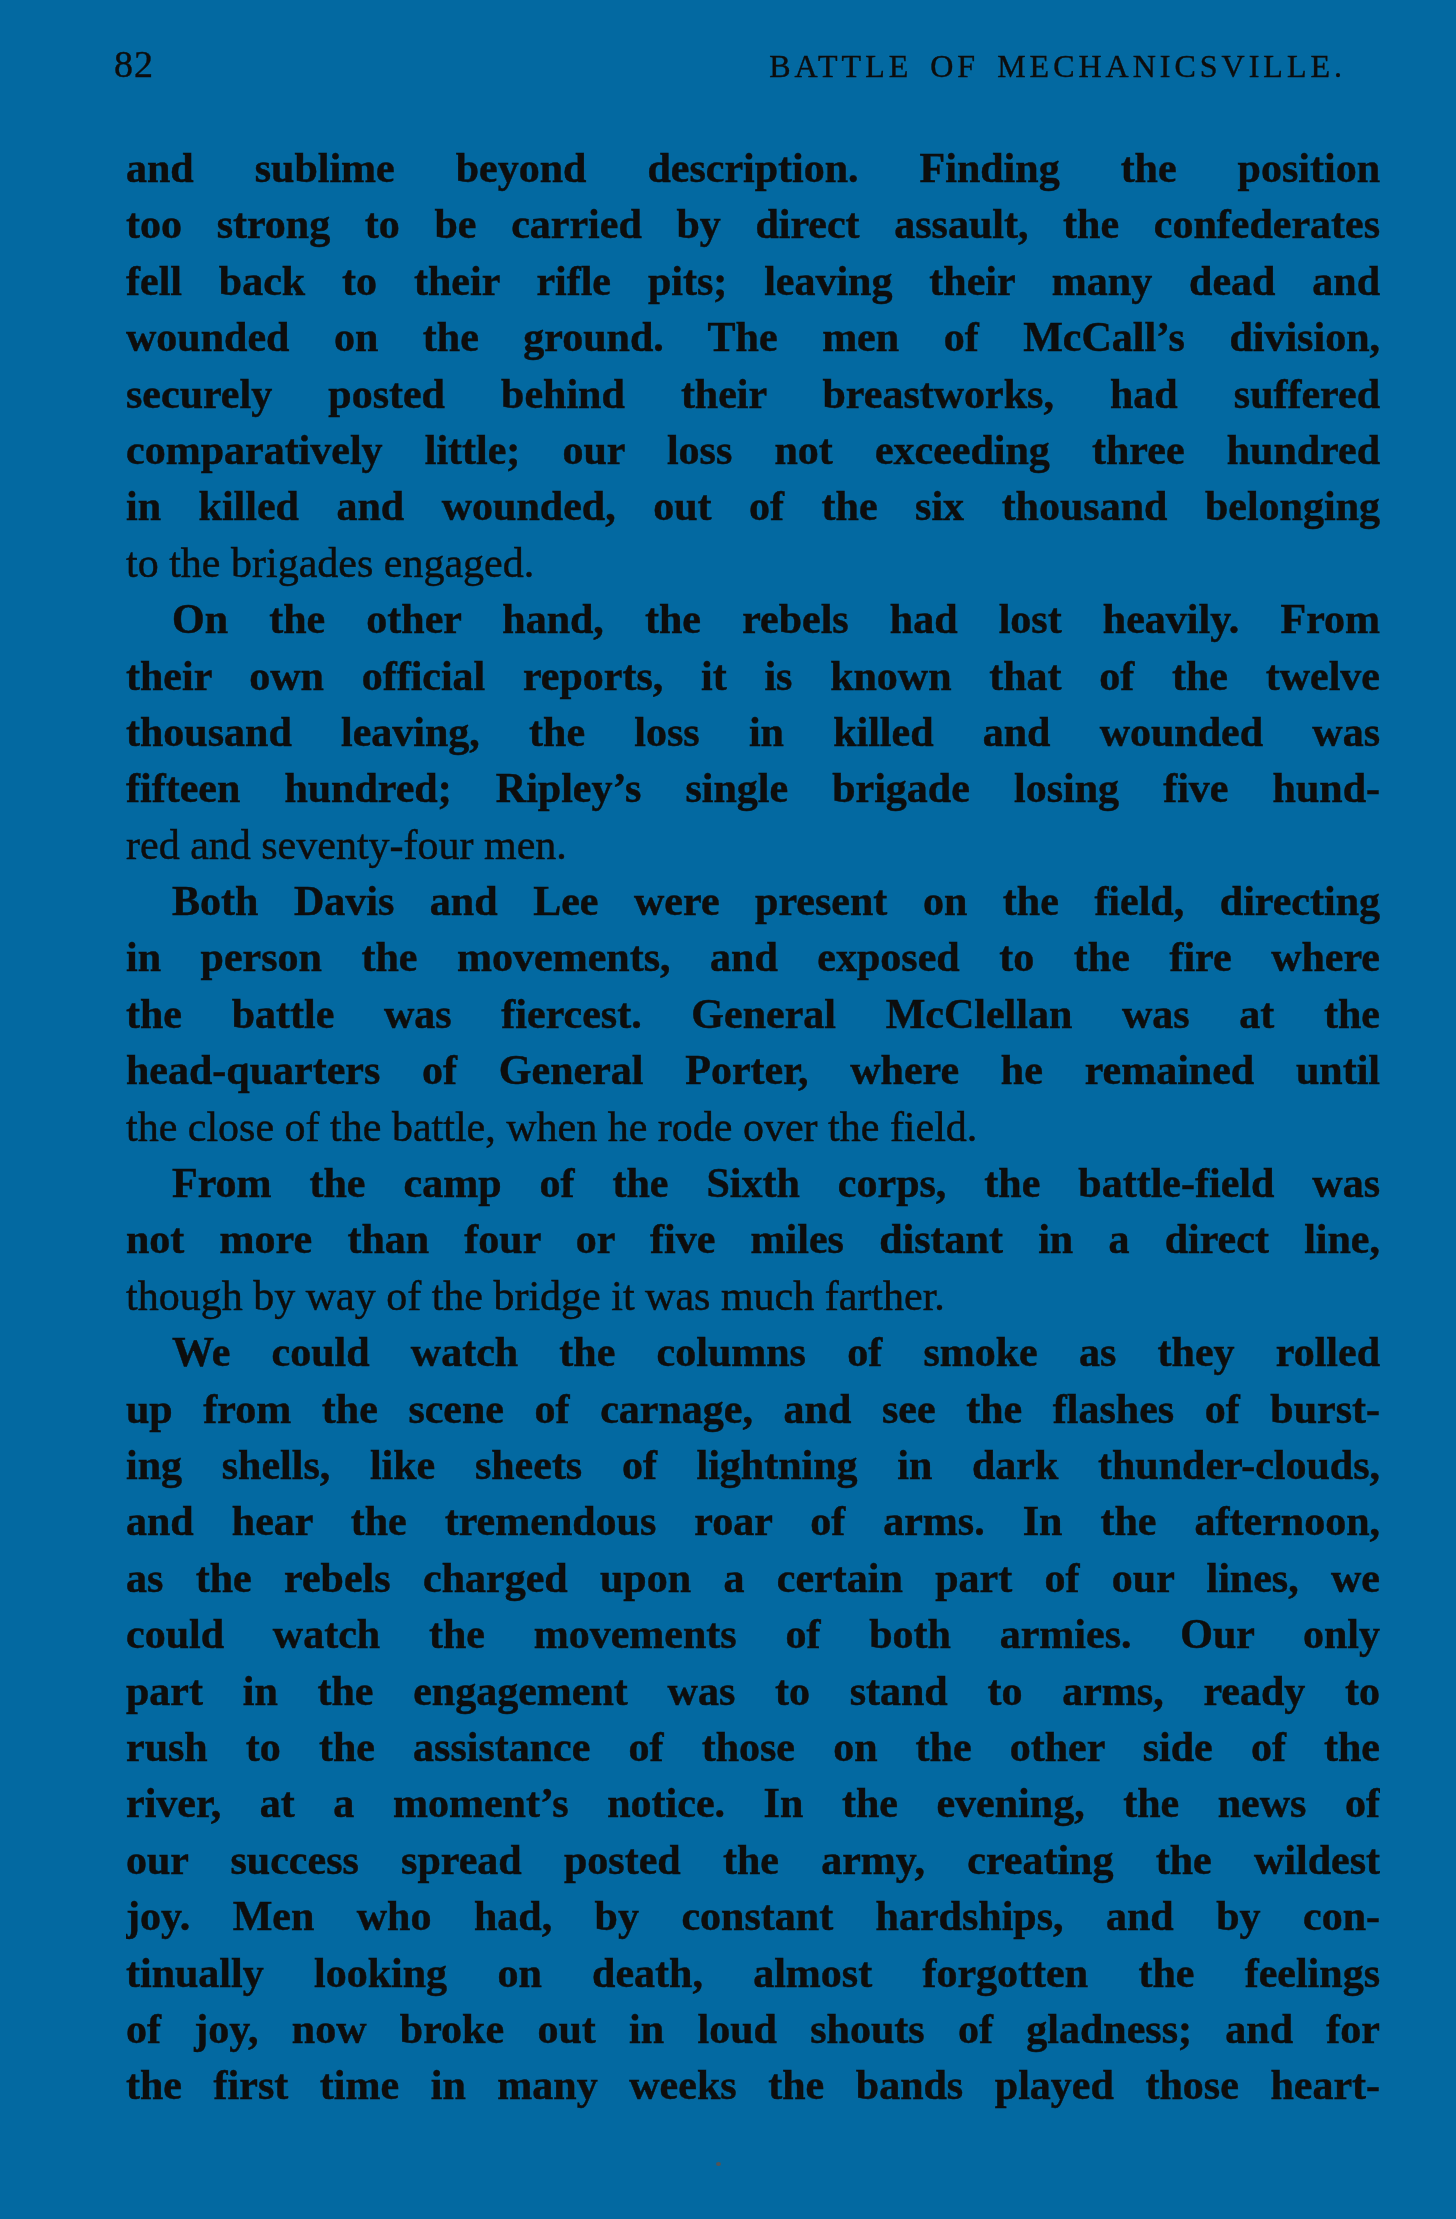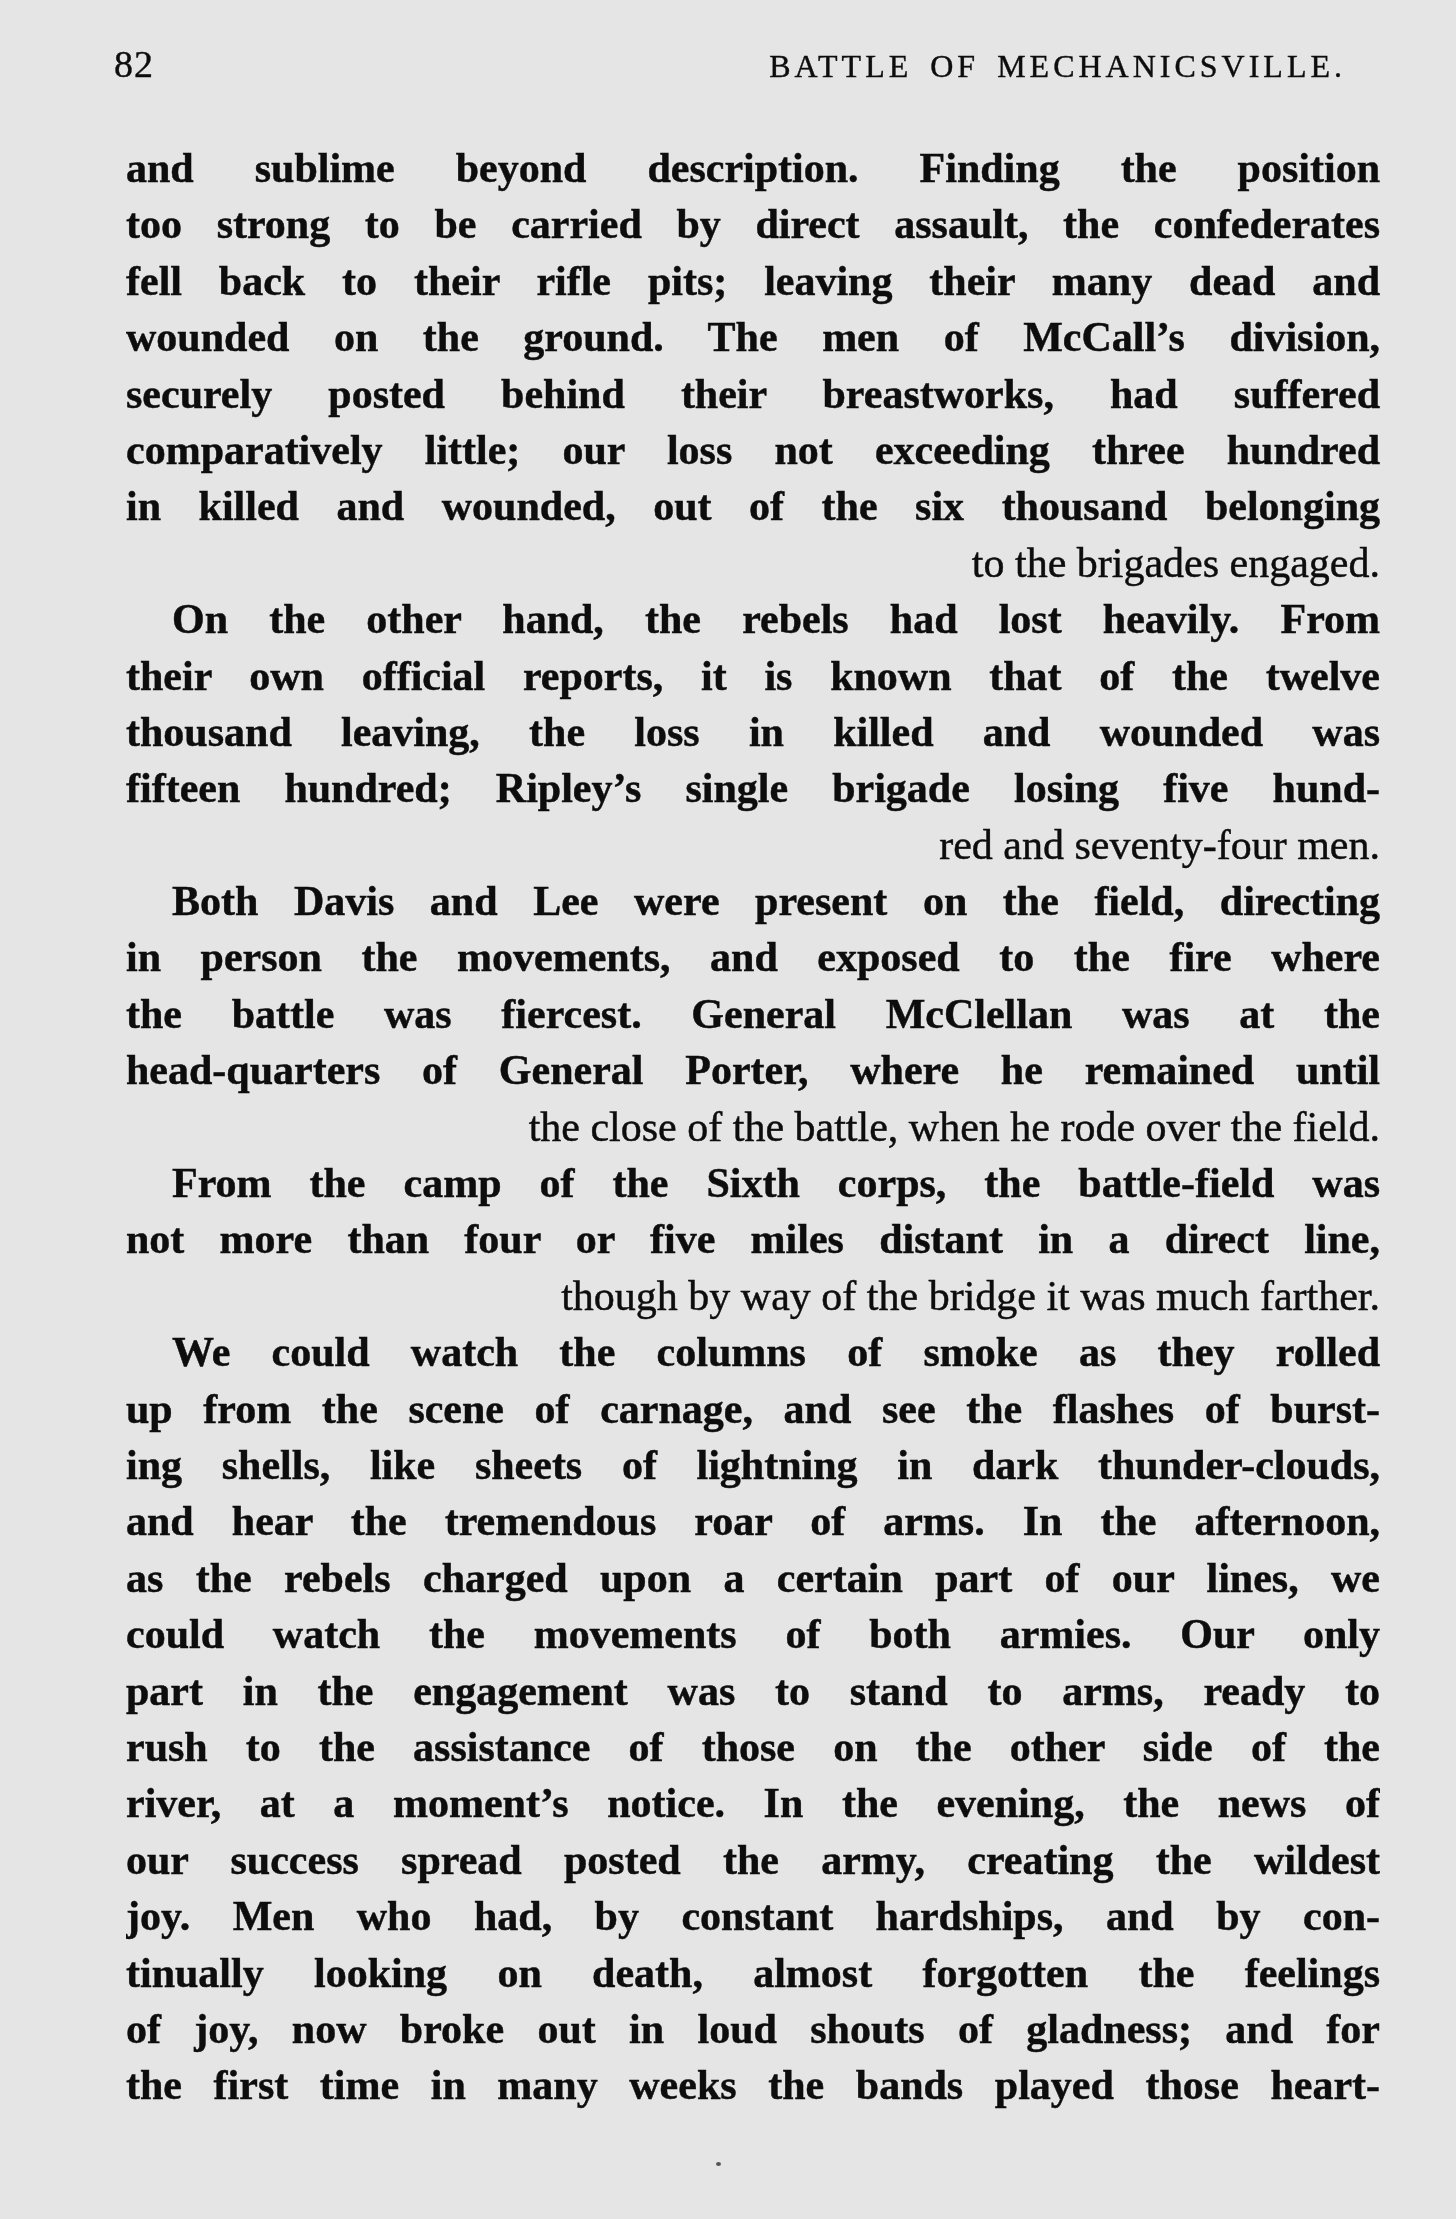--- a/index.html
+++ b/index.html
@@ -42,21 +42,21 @@
     top: 140px;
     left: 126px;
     width: 1254px;
     font-size: 42px;
     -webkit-text-stroke: 0.45px currentColor;
   }
   .line {
     height: 56.4px;
     line-height: 56.4px;
     overflow: hidden;
-    text-align: right;
+    text-align: left;
     white-space: normal;
   }
   .line.j {
     text-align: justify;
     font-weight: bold;
   }
   .line.j::after {
     content: "";
     display: inline-block;
     width: 100%;
@@ -71,21 +71,21 @@
     top: 2162px;
     width: 5px;
     height: 4px;
     background: #555555;
     border-radius: 50%;
   }
 </style>
 </head>
 <body>
 
-<div class="page" style="background: #e5e5e5; color: rgb(13, 13, 13);">
+<div class="page" style="background: #0369a1; color: rgb(13, 13, 13);">
   <div class="page-number">82</div>
   <div class="running-head">BATTLE OF MECHANICSVILLE.</div>
   <div class="text-block" id="text-block">
       <div class="line j">and sublime beyond description.  Finding the position</div>
       <div class="line j">too strong to be carried by direct assault, the confederates</div>
       <div class="line j">fell back to their rifle pits; leaving their many dead and</div>
       <div class="line j">wounded on the ground.  The men of McCall’s division,</div>
       <div class="line j">securely posted behind their breastworks, had suffered</div>
       <div class="line j">comparatively little; our loss not exceeding three hundred</div>
       <div class="line j">in killed and wounded, out of the six thousand belonging</div>

